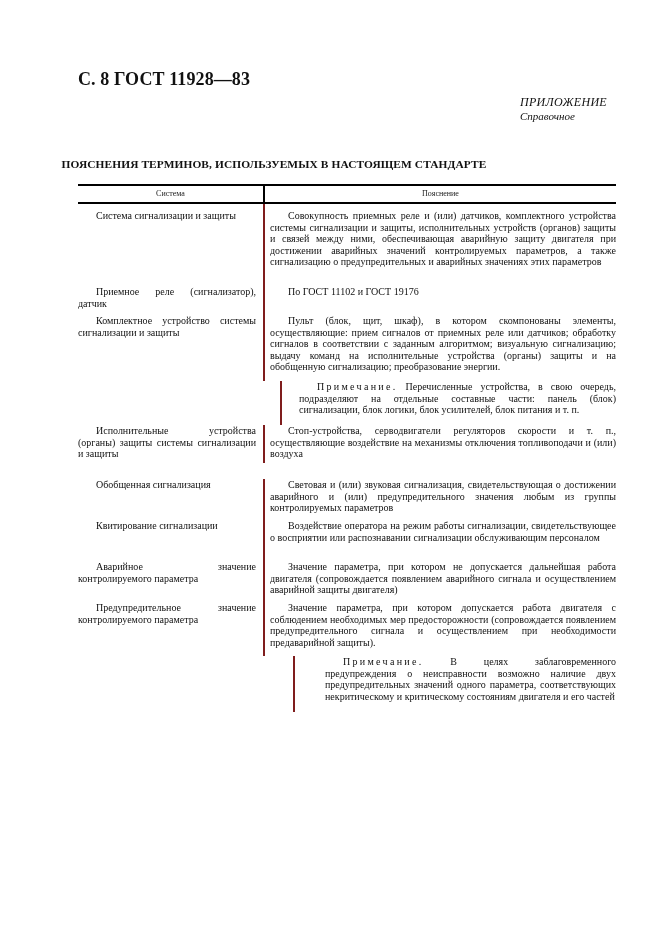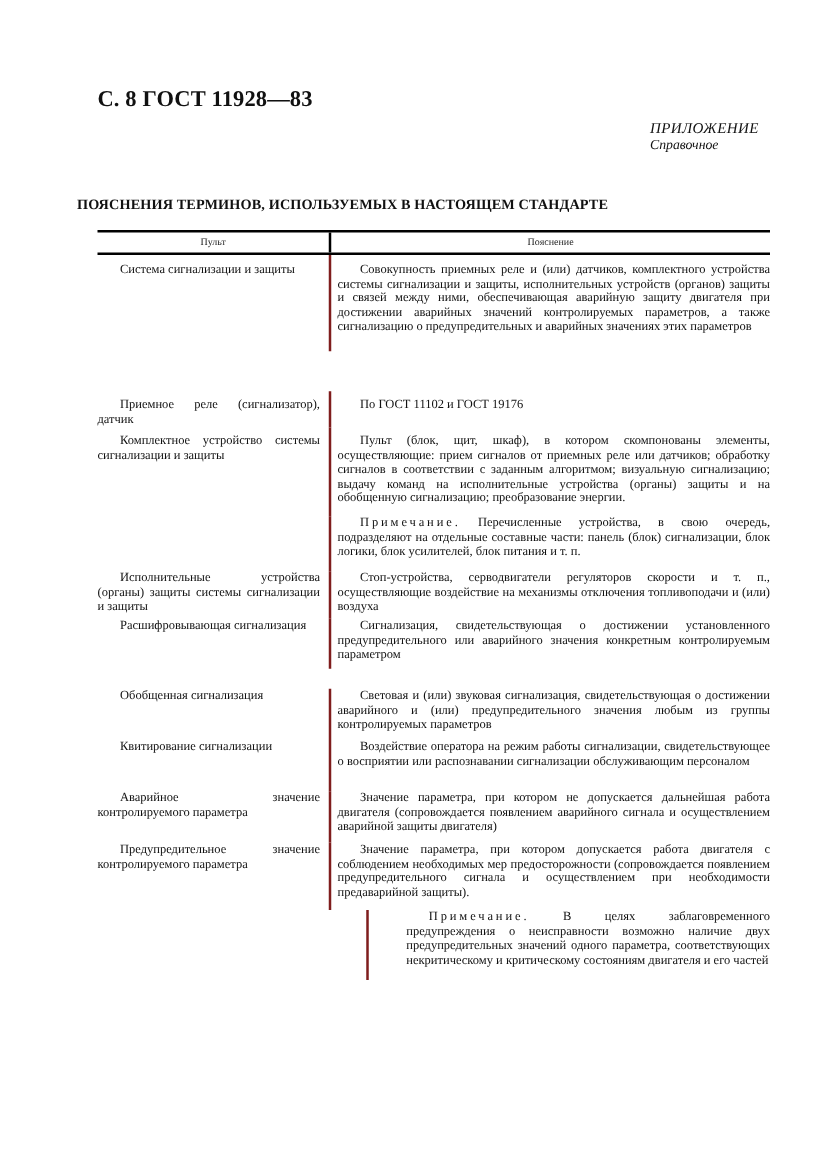--- a/index.html
+++ b/index.html
@@ -44,23 +44,23 @@
     .cell.term {
       width: 178px; padding-right: 7px; border-right: 2px solid #7f1d1d;
       padding-top: 6px;
     }
     .cell.expl {
       flex: 1; padding-left: 5px; padding-top: 6px;
     }
     .indent { text-indent: 18px; }
     .note-lead { letter-spacing: 2.3px; }
     .row.r0 .cell { padding-top: 6px; height: 71px; }
-    .row.r1 .cell { height: 24px; padding-top: 5px; margin-top: 32px; }
+    .row.r1 .cell { height: 24px; padding-top: 5px; }
     .row.r2 .cell { height: 66px; padding-top: 5px; }
-    .row.r3 .cell { height: 44px; padding-top: 0; }
+    .row.r3 .cell { height: 44px; padding-top: 0; padding-left: 17px; }
     .row.r4 .cell { height: 38px; padding-top: 0; }
     .row.r5 .cell { height: 40px; padding-top: 0; }
     .row.r6 .cell { height: 41px; padding-top: 0; margin-top: 16px; }
     .row.r7 .cell { height: 41px; padding-top: 0; }
     .row.r8 .cell { height: 41px; padding-top: 0; }
     .row.r9 .cell { height: 54px; padding-top: 0; }
     .row.r10 .cell { height: 56px; padding-top: 0; padding-left: 30px; }
   </style>
 </head>
 <body>
@@ -69,21 +69,21 @@
 
 <div class="appendix">
   <div class="a-title">ПРИЛОЖЕНИЕ</div>
   <div class="a-sub">Справочное</div>
 </div>
 
 <div class="title">ПОЯСНЕНИЯ ТЕРМИНОВ, ИСПОЛЬЗУЕМЫХ В НАСТОЯЩЕМ СТАНДАРТЕ</div>
 
 <div class="table">
   <div class="thead">
-    <div class="th term">Пульт</div>
+    <div class="th term">Система</div>
     <div class="th expl">Пояснение</div>
   </div>
   <div class="tbody">
     <div class="row r0">
       <div class="cell term indent">Система сигнализации и защиты</div>
       <div class="cell expl indent">Совокупность приемных реле и (или) датчиков, комплектного устройства системы сигнализации и защиты, исполнительных устройств (органов) защиты и связей между ними, обеспечивающая аварийную защиту двигателя при достижении аварийных значений контролируемых параметров, а также сигнализацию о предупредительных и аварийных значениях этих параметров</div>
     </div>
     <div class="row r1">
       <div class="cell term indent">Приемное реле (сигнализатор), датчик</div>
       <div class="cell expl indent">По ГОСТ 11102 и ГОСТ 19176</div>
@@ -92,24 +92,20 @@
       <div class="cell term indent">Комплектное устройство системы сигнализации и защиты</div>
       <div class="cell expl indent">Пульт (блок, щит, шкаф), в котором скомпонованы элементы, осуществляющие: прием сигналов от приемных реле или датчиков; обработку сигналов в соответствии с заданным алгоритмом; визуальную сигнализацию; выдачу команд на исполнительные устройства (органы) защиты и на обобщенную сигнализацию; преобразование энергии.</div>
     </div>
     <div class="row r3">
       <div class="cell term indent"></div>
       <div class="cell expl indent"><span class="note-lead">Примечание.</span> <span>Перечисленные устройства, в свою очередь, подразделяют на отдельные составные части: панель (блок) сигнализации, блок логики, блок усилителей, блок питания и т. п.</span></div>
     </div>
     <div class="row r4">
       <div class="cell term indent">Исполнительные устройства (органы) защиты системы сигнализации и защиты</div>
       <div class="cell expl indent">Стоп-устройства, серводвигатели регуляторов скорости и т. п., осуществляющие воздействие на механизмы отключения топливоподачи и (или) воздуха</div>
-    </div>
-    <div class="row r5">
-      <div class="cell term indent">Расшифровывающая сигнализация</div>
-      <div class="cell expl indent">Сигнализация, свидетельствующая о достижении установленного предупредительного или аварийного значения конкретным контролируемым параметром</div>
     </div>
     <div class="row r6">
       <div class="cell term indent">Обобщенная сигнализация</div>
       <div class="cell expl indent">Световая и (или) звуковая сигнализация, свидетельствующая о достижении аварийного и (или) предупредительного значения любым из группы контролируемых параметров</div>
     </div>
     <div class="row r7">
       <div class="cell term indent">Квитирование сигнализации</div>
       <div class="cell expl indent">Воздействие оператора на режим работы сигнализации, свидетельствующее о восприятии или распознавании сигнализации обслуживающим персоналом</div>
     </div>
     <div class="row r8">

